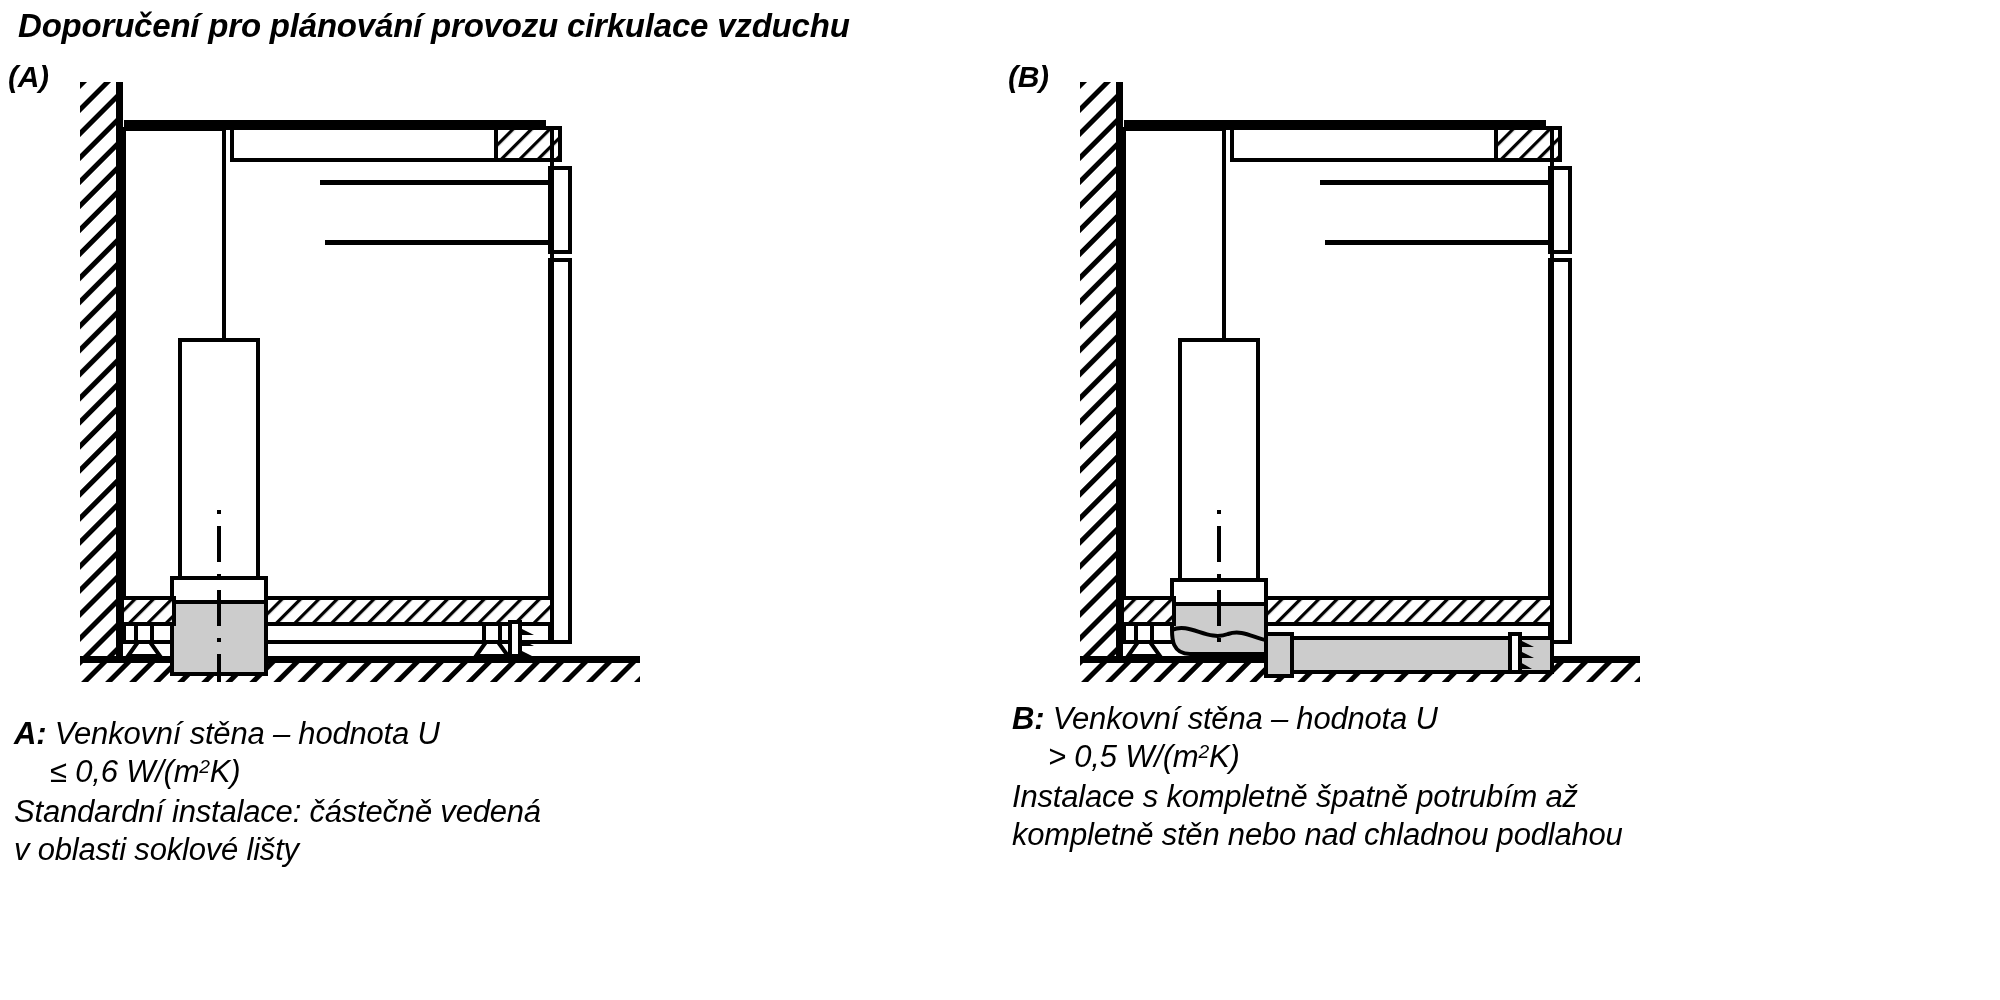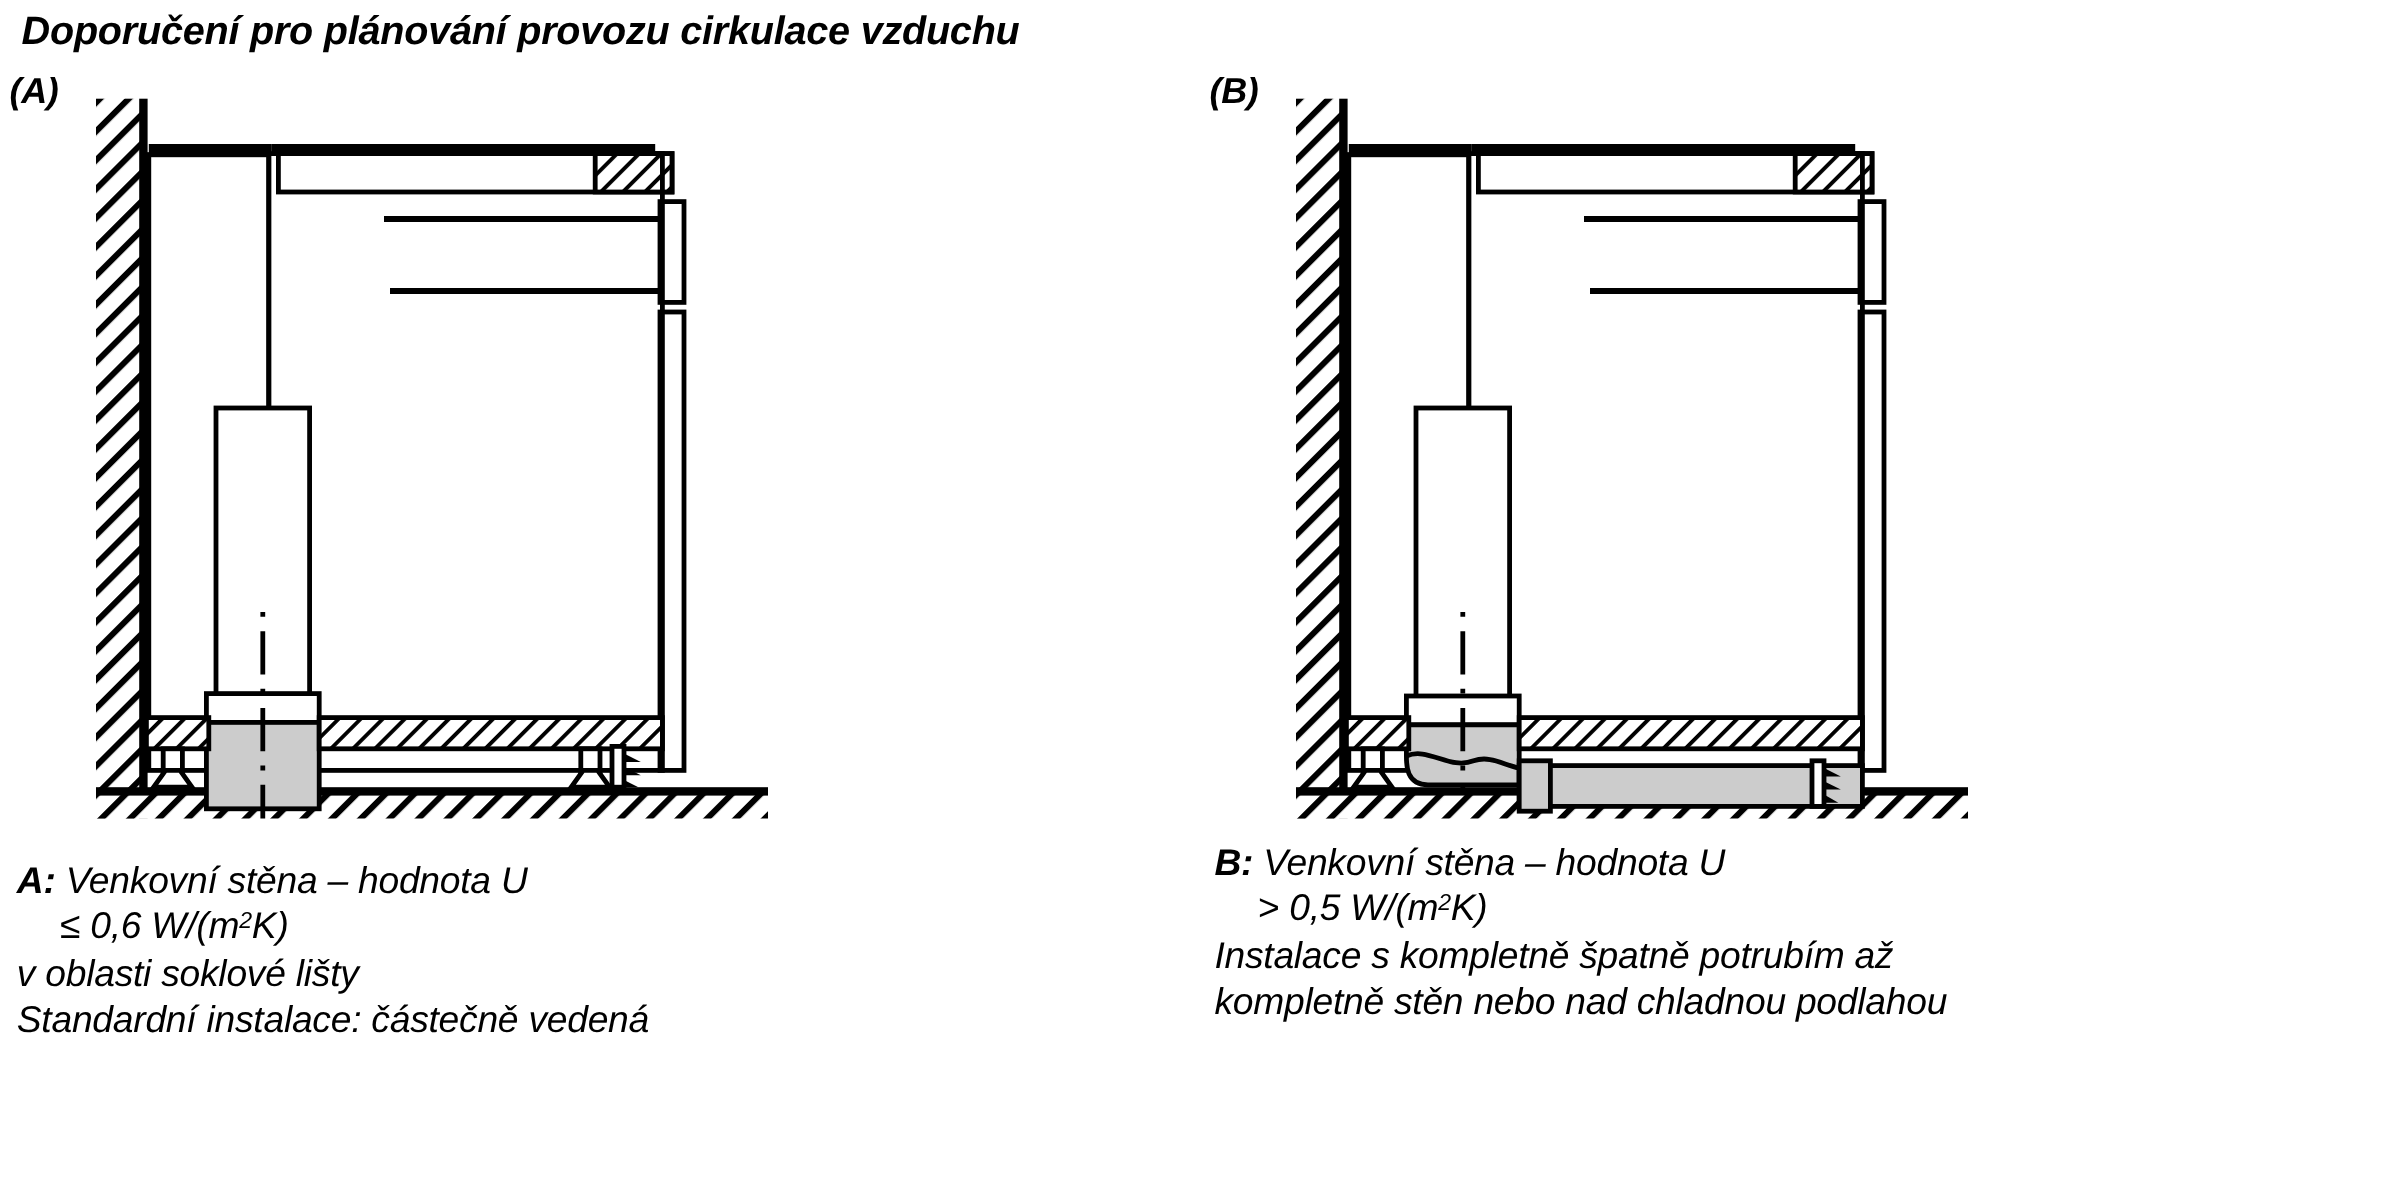--- a/index.html
+++ b/index.html
@@ -264,22 +264,22 @@
       </g>
 
       <line x1="139" y1="428" x2="139" y2="580" stroke="#000000" stroke-width="4" stroke-dasharray="4 12 36 12" stroke-linecap="butt"></line>
     </svg>
   </div>
 
   <div class="caption cap-a">
     <span class="cap-head"><b>A:</b>&nbsp;<span>Venkovní stěna – hodnota U</span></span>
     <span class="cap-indent"><span>≤ 0,6 W/(m</span><sup class="unit">2</sup><span>K)</span></span>
     <span class="cap-body">
+      <span class="cap-line">Standardní instalace: částečně vedená</span>
       <span class="cap-line">v oblasti soklové lišty</span>
-      <span class="cap-line">Standardní instalace: částečně vedená</span>
     </span>
   </div>
 
   <div class="caption cap-b">
     <span class="cap-head"><b>B:</b>&nbsp;<span>Venkovní stěna – hodnota U</span></span>
     <span class="cap-indent"><span>&gt; 0,5 W/(m</span><sup class="unit">2</sup><span>K)</span></span>
     <span class="cap-body">
       <span class="cap-line">Instalace s kompletně špatně potrubím až</span>
       <span class="cap-line">kompletně stěn nebo nad chladnou podlahou</span>
     </span>

